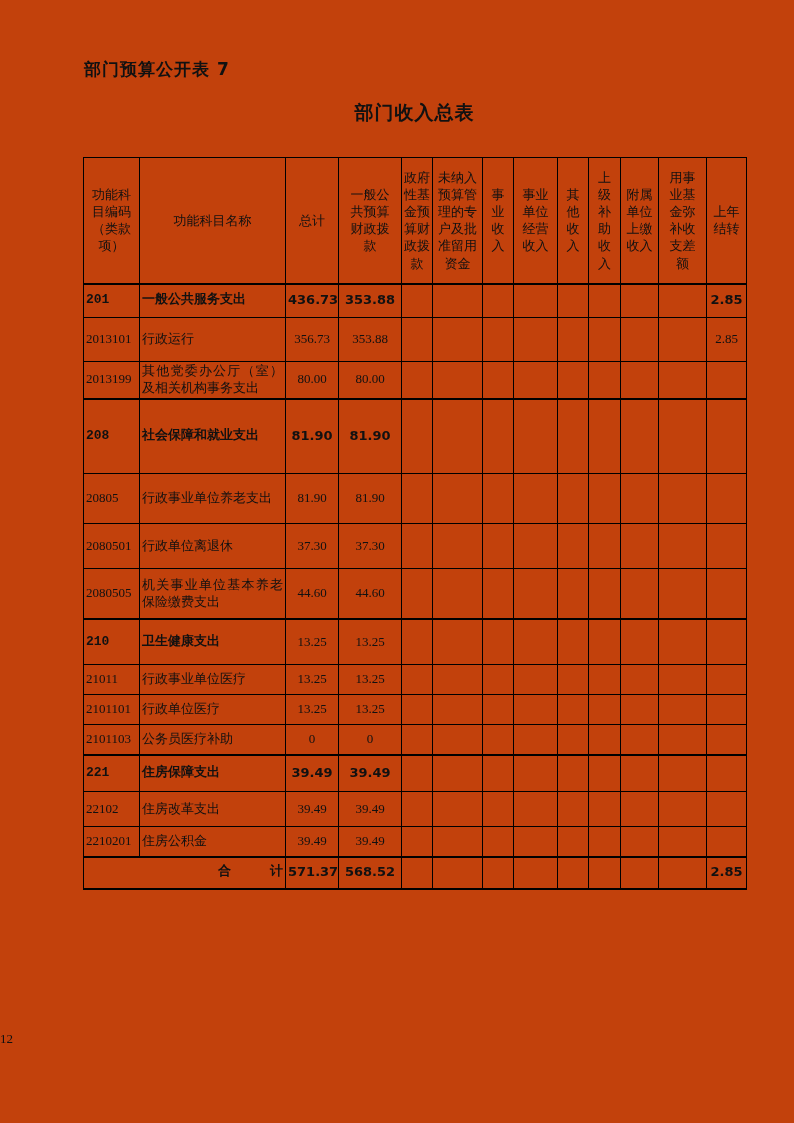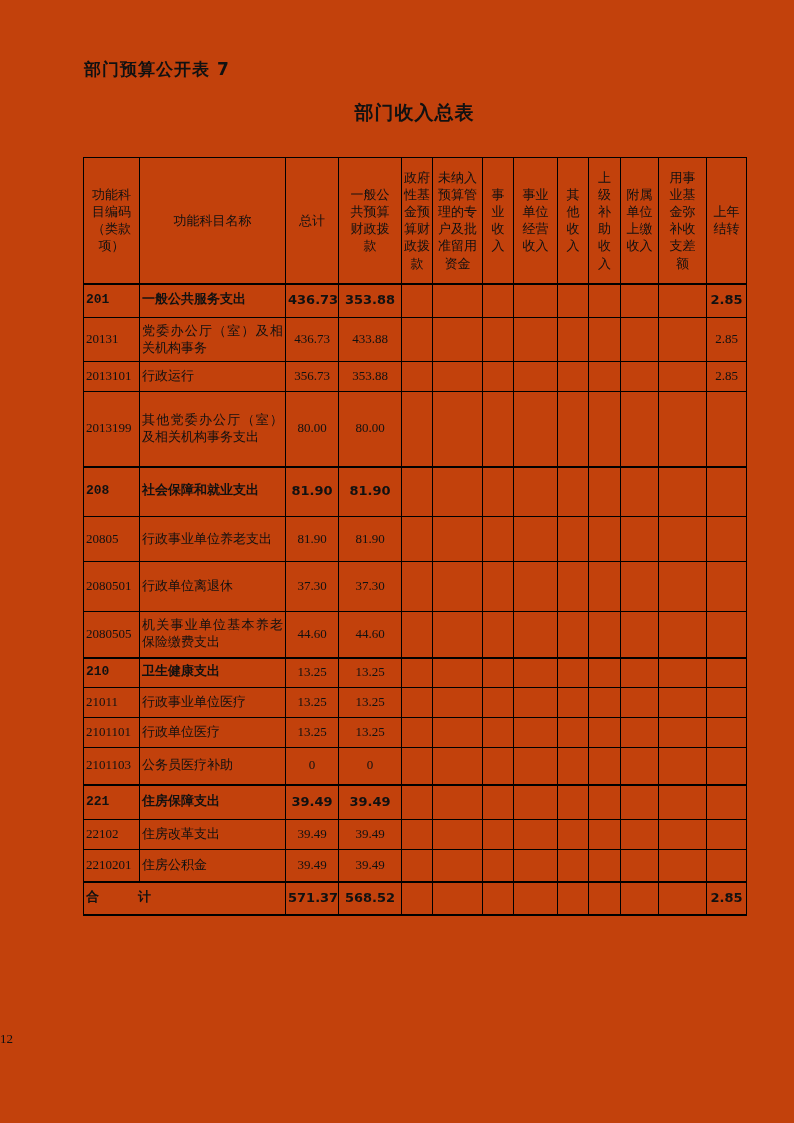--- a/index.html
+++ b/index.html
@@ -54,21 +54,21 @@
   tbody tr:last-child td{border-bottom:2px solid #000;}
   tr.cat td.code,tr.cat td.name{
     font-weight:bold;
     font-family:Liberation Mono, monospace;
     font-size:13px;
   }
   tr.cat.vb td.val{
     font-weight:bold;
     font-family:"DejaVu Sans","Liberation Sans",sans-serif;
   }
-  tr.total-row td.name{text-align:left;}
+  tr.total-row td.name{text-align:right;}
   
   tbody tr:nth-child(1){height:34px;}
   tbody tr:nth-child(2){height:44px;}
   tbody tr:nth-child(3){height:30px;margin-left:9px;}
   tbody tr:nth-child(4){height:75px;}
   tbody tr:nth-child(5){height:50px;}
   tbody tr:nth-child(6){height:45px;}
   tbody tr:nth-child(7){height:50px;}
   tbody tr:nth-child(8){height:46px;}
   tbody tr:nth-child(9){height:30px;}
@@ -184,35 +184,20 @@
           <td class="val"></td>
           <td class="val"></td>
           <td class="val"></td>
           <td class="val"></td>
           <td class="val"></td>
           <td class="val"></td>
           <td class="val"></td>
           <td class="val">2.85</td>
         </tr>
         <tr>
-          <td class="code">20131</td>
-          <td class="name">党委办公厅（室）及相关机构事务</td>
-          <td class="val">436.73</td>
-          <td class="val">433.88</td>
-          <td class="val"></td>
-          <td class="val"></td>
-          <td class="val"></td>
-          <td class="val"></td>
-          <td class="val"></td>
-          <td class="val"></td>
-          <td class="val"></td>
-          <td class="val"></td>
-          <td class="val">2.85</td>
-        </tr>
-        <tr>
           <td class="code">2013101</td>
           <td class="name">行政运行</td>
           <td class="val">356.73</td>
           <td class="val">353.88</td>
           <td class="val"></td>
           <td class="val"></td>
           <td class="val"></td>
           <td class="val"></td>
           <td class="val"></td>
           <td class="val"></td>

